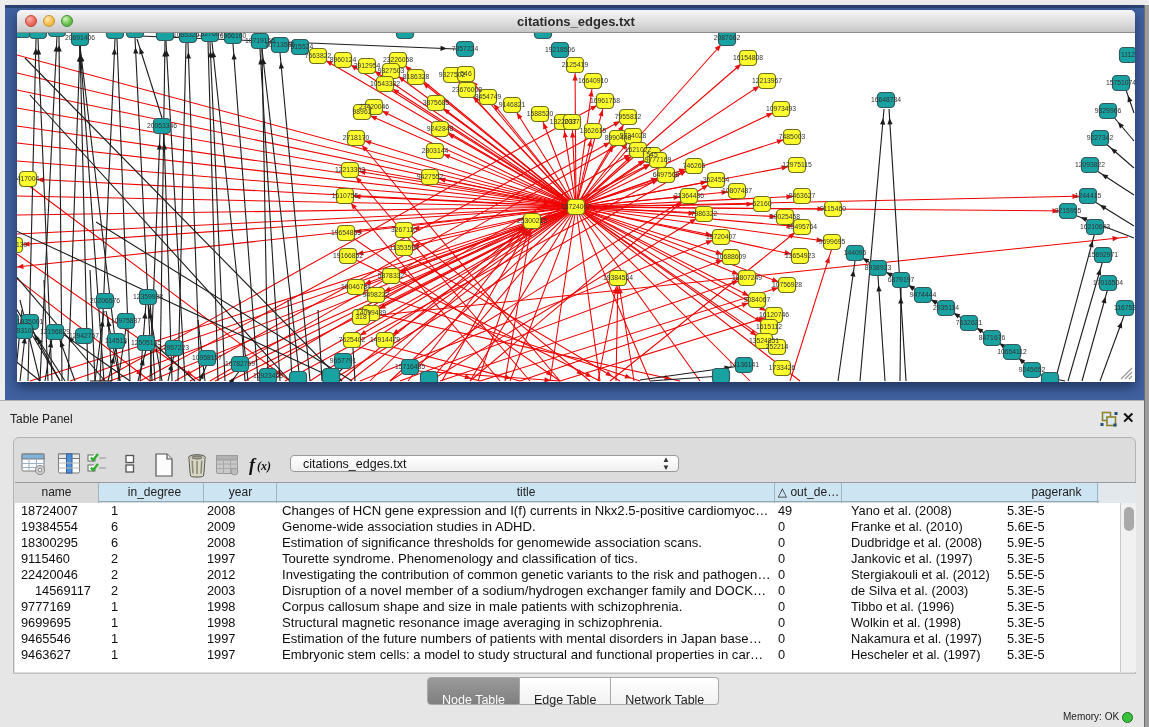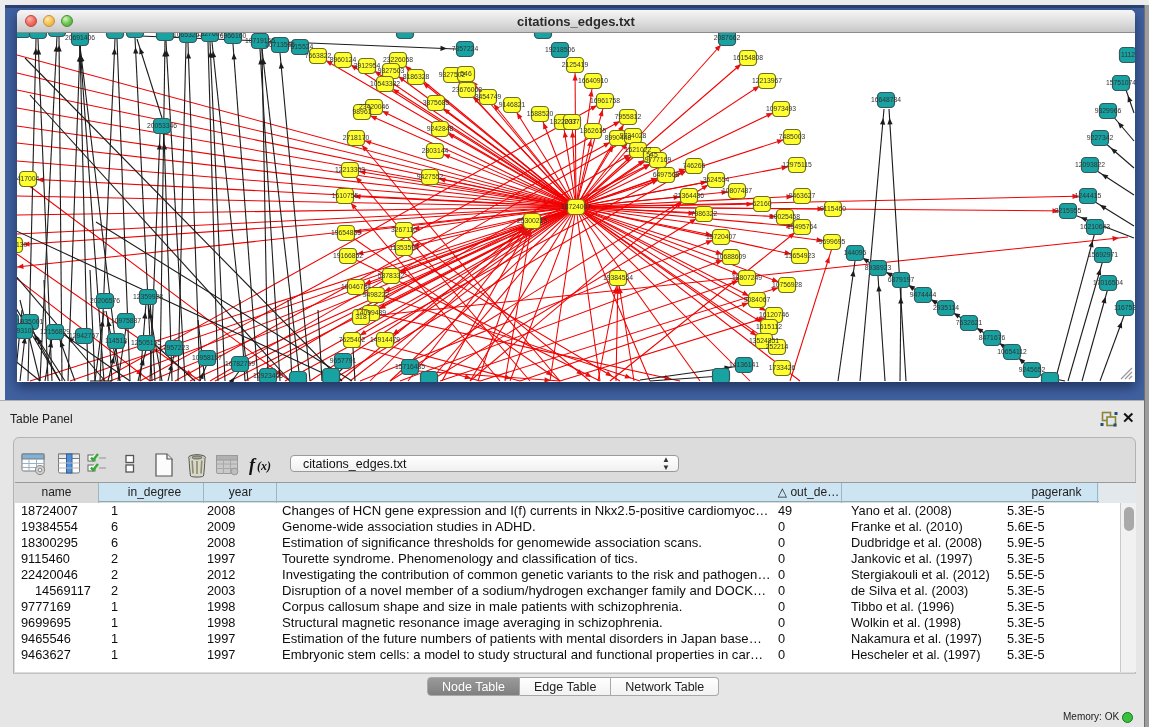--- a/index.html
+++ b/index.html
@@ -26,21 +26,21 @@
  border:1px solid #9a9a9a;border-radius:4px;font-size:12.5px;color:#111;padding:1px 0 0 12px;}
 #combo .ar{position:absolute;right:8px;top:0px;font-size:8px;color:#333;line-height:8px;}
 #thead{position:absolute;left:1px;top:44px;width:1121px;height:20px;background:#cde4f2;border-top:1px solid #9a9a9a;border-bottom:1px solid #8fa8b5;}
 #thead .hc{position:absolute;top:0;height:20px;border-right:1px solid #9fb5c0;font-size:12px;color:#222;text-align:center;line-height:19px;}
 #tbody{position:absolute;left:1px;top:65px;width:1121px;height:169px;background:#fff;}
 .tr{position:absolute;left:0;width:1121px;height:16px;font-size:12.8px;color:#0d0d0d;}
 .tr span{position:absolute;top:0px;white-space:nowrap;}.tr .ttl{transform:scaleX(1.025);transform-origin:0 50%;}
 #vscroll{position:absolute;left:1105px;top:0px;width:16px;height:169px;background:#f1f1f1;border-left:1px solid #c9c9c9;}
 #vthumb{position:absolute;left:3px;top:4px;width:10px;height:24px;background:#a9a9a9;border-radius:5px;}
 #tabs{position:absolute;left:427px;top:276px;height:19px;font-size:12.5px;}
-.seg{float:left;height:19px;line-height:18px;padding:0 14px;background:linear-gradient(#fff,#f2f2f2);
+.seg{float:left;height:19px;line-height:18px;padding:13px 14px;background:linear-gradient(#fff,#f2f2f2);
  border:1px solid #a8a8a8;border-left:none;color:#222;}
 .seg.first{border-left:1px solid #a8a8a8;border-radius:4px 0 0 4px;}
 .seg.last{border-radius:0 4px 4px 0;}
 .seg.sel{background:linear-gradient(#9a9a9a,#7f7f7f);color:#fff;}
 #mem{position:absolute;left:1063px;top:310px;font-size:10px;color:#222;}
 #memdot{position:absolute;left:1122px;top:311px;width:11px;height:11px;border-radius:50%;background:#38c23c;border:1.5px solid #1c711c;}
 #bline{position:absolute;left:13px;top:272px;width:1123px;height:1px;background:#c2c2c2;}
 </style></head><body>
 <div id="topstrip"></div>
 <div style="position:absolute;left:0px;top:344px;width:5px;height:12px;background:#e0e0e0"></div>
@@ -818,20 +818,21 @@
         </svg></div>
     <div class="tbicon" style="left:235px;top:17px"><svg width="30" height="22" viewBox="0 0 30 22">
           <text x="0" y="16" font-family="Liberation Serif" font-style="italic" font-weight="bold" font-size="18" fill="#111">f</text>
           <text x="8" y="15" font-family="Liberation Serif" font-style="italic" font-weight="bold" font-size="12" fill="#111">(x)</text>
         </svg></div>
     <div id="combo">citations_edges.txt<span class="ar">▲<br>▼</span></div>
     <div id="thead">
       <div class="hc" style="left:0px;width:84px;background:#d9d9d9">name</div>
       <div class="hc" style="left:91px;width:98px">in_degree</div>
       <div class="hc" style="left:190px;width:72px">year</div>
+      <div class="hc" style="left:263px;width:497px">title</div>
       <div class="hc" style="left:761px;width:66px">△ out_de…</div>
       <div class="hc" style="left:1001px;width:82px">pagerank</div>
       <div class="hc" style="left:1084px;width:37px;border-right:none;background:#e2e8ec"></div>
     </div>
     <div id="tbody">
 <div class="tr" style="top:0px">
           <span style="left:6px">18724007</span>
           <span style="left:96px">1</span>
           <span style="left:192px">2008</span>
           <span class="ttl" style="left:267px">Changes of HCN gene expression and I(f) currents in Nkx2.5-positive cardiomyoc…</span>

